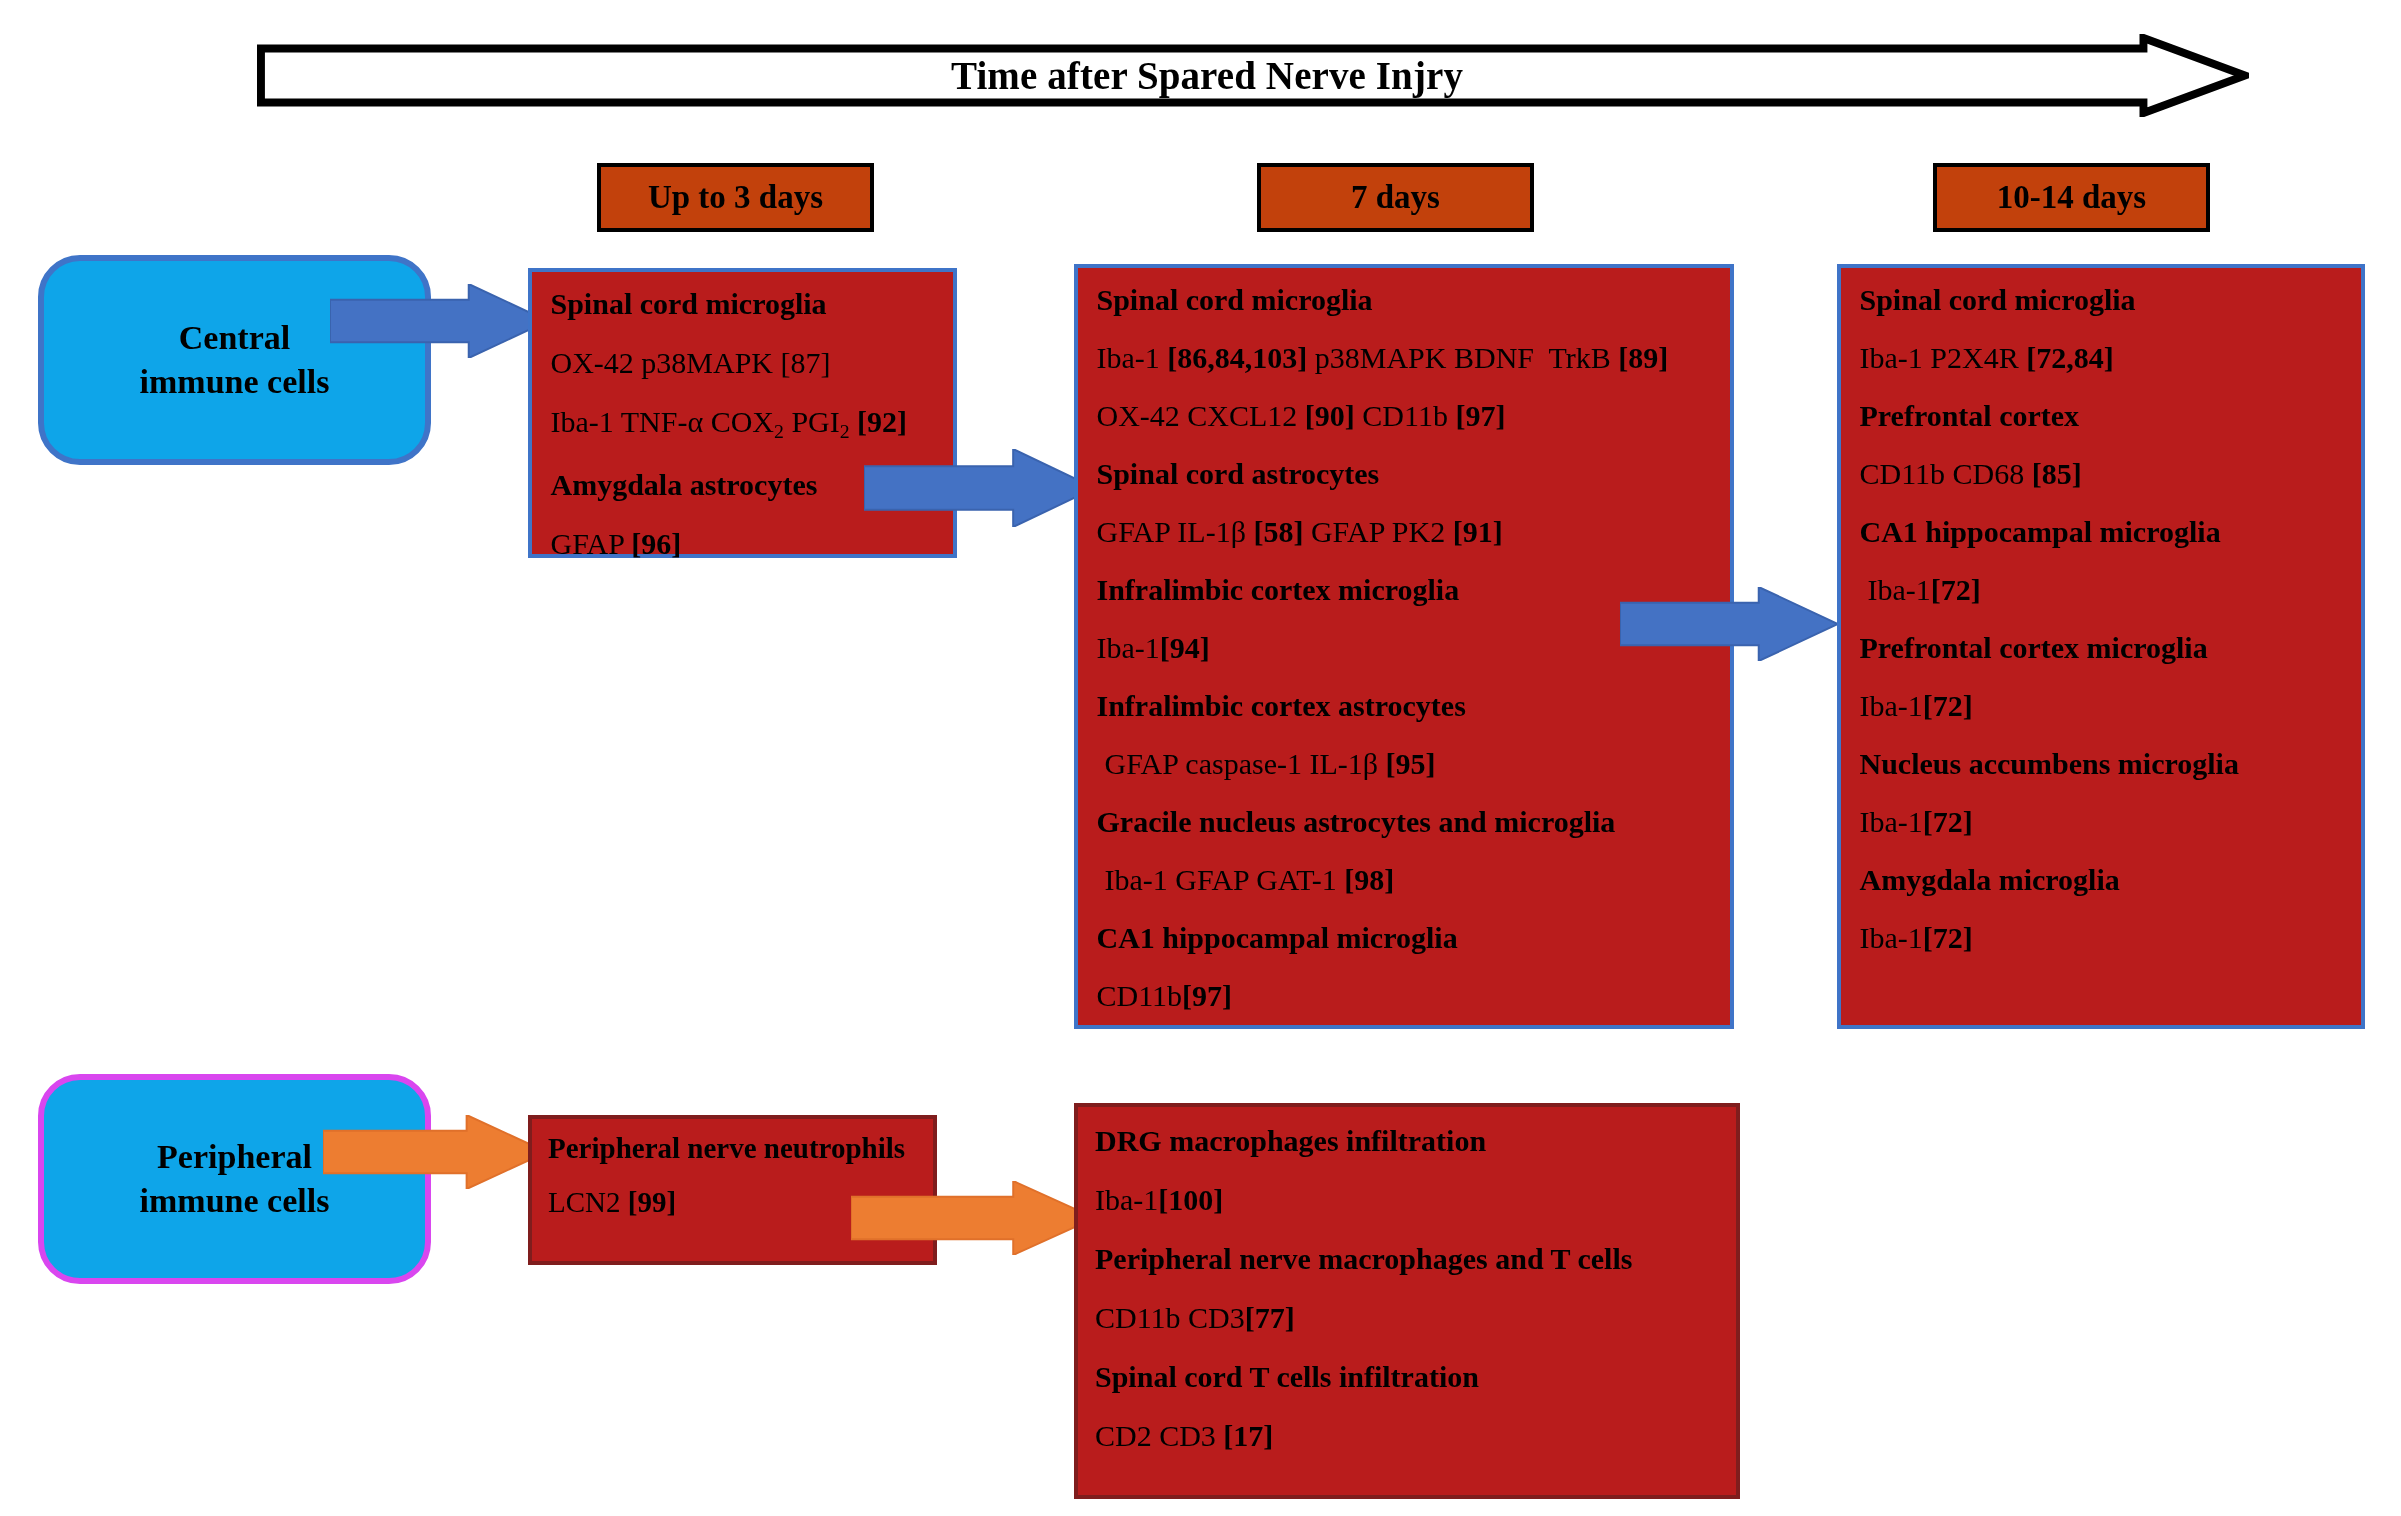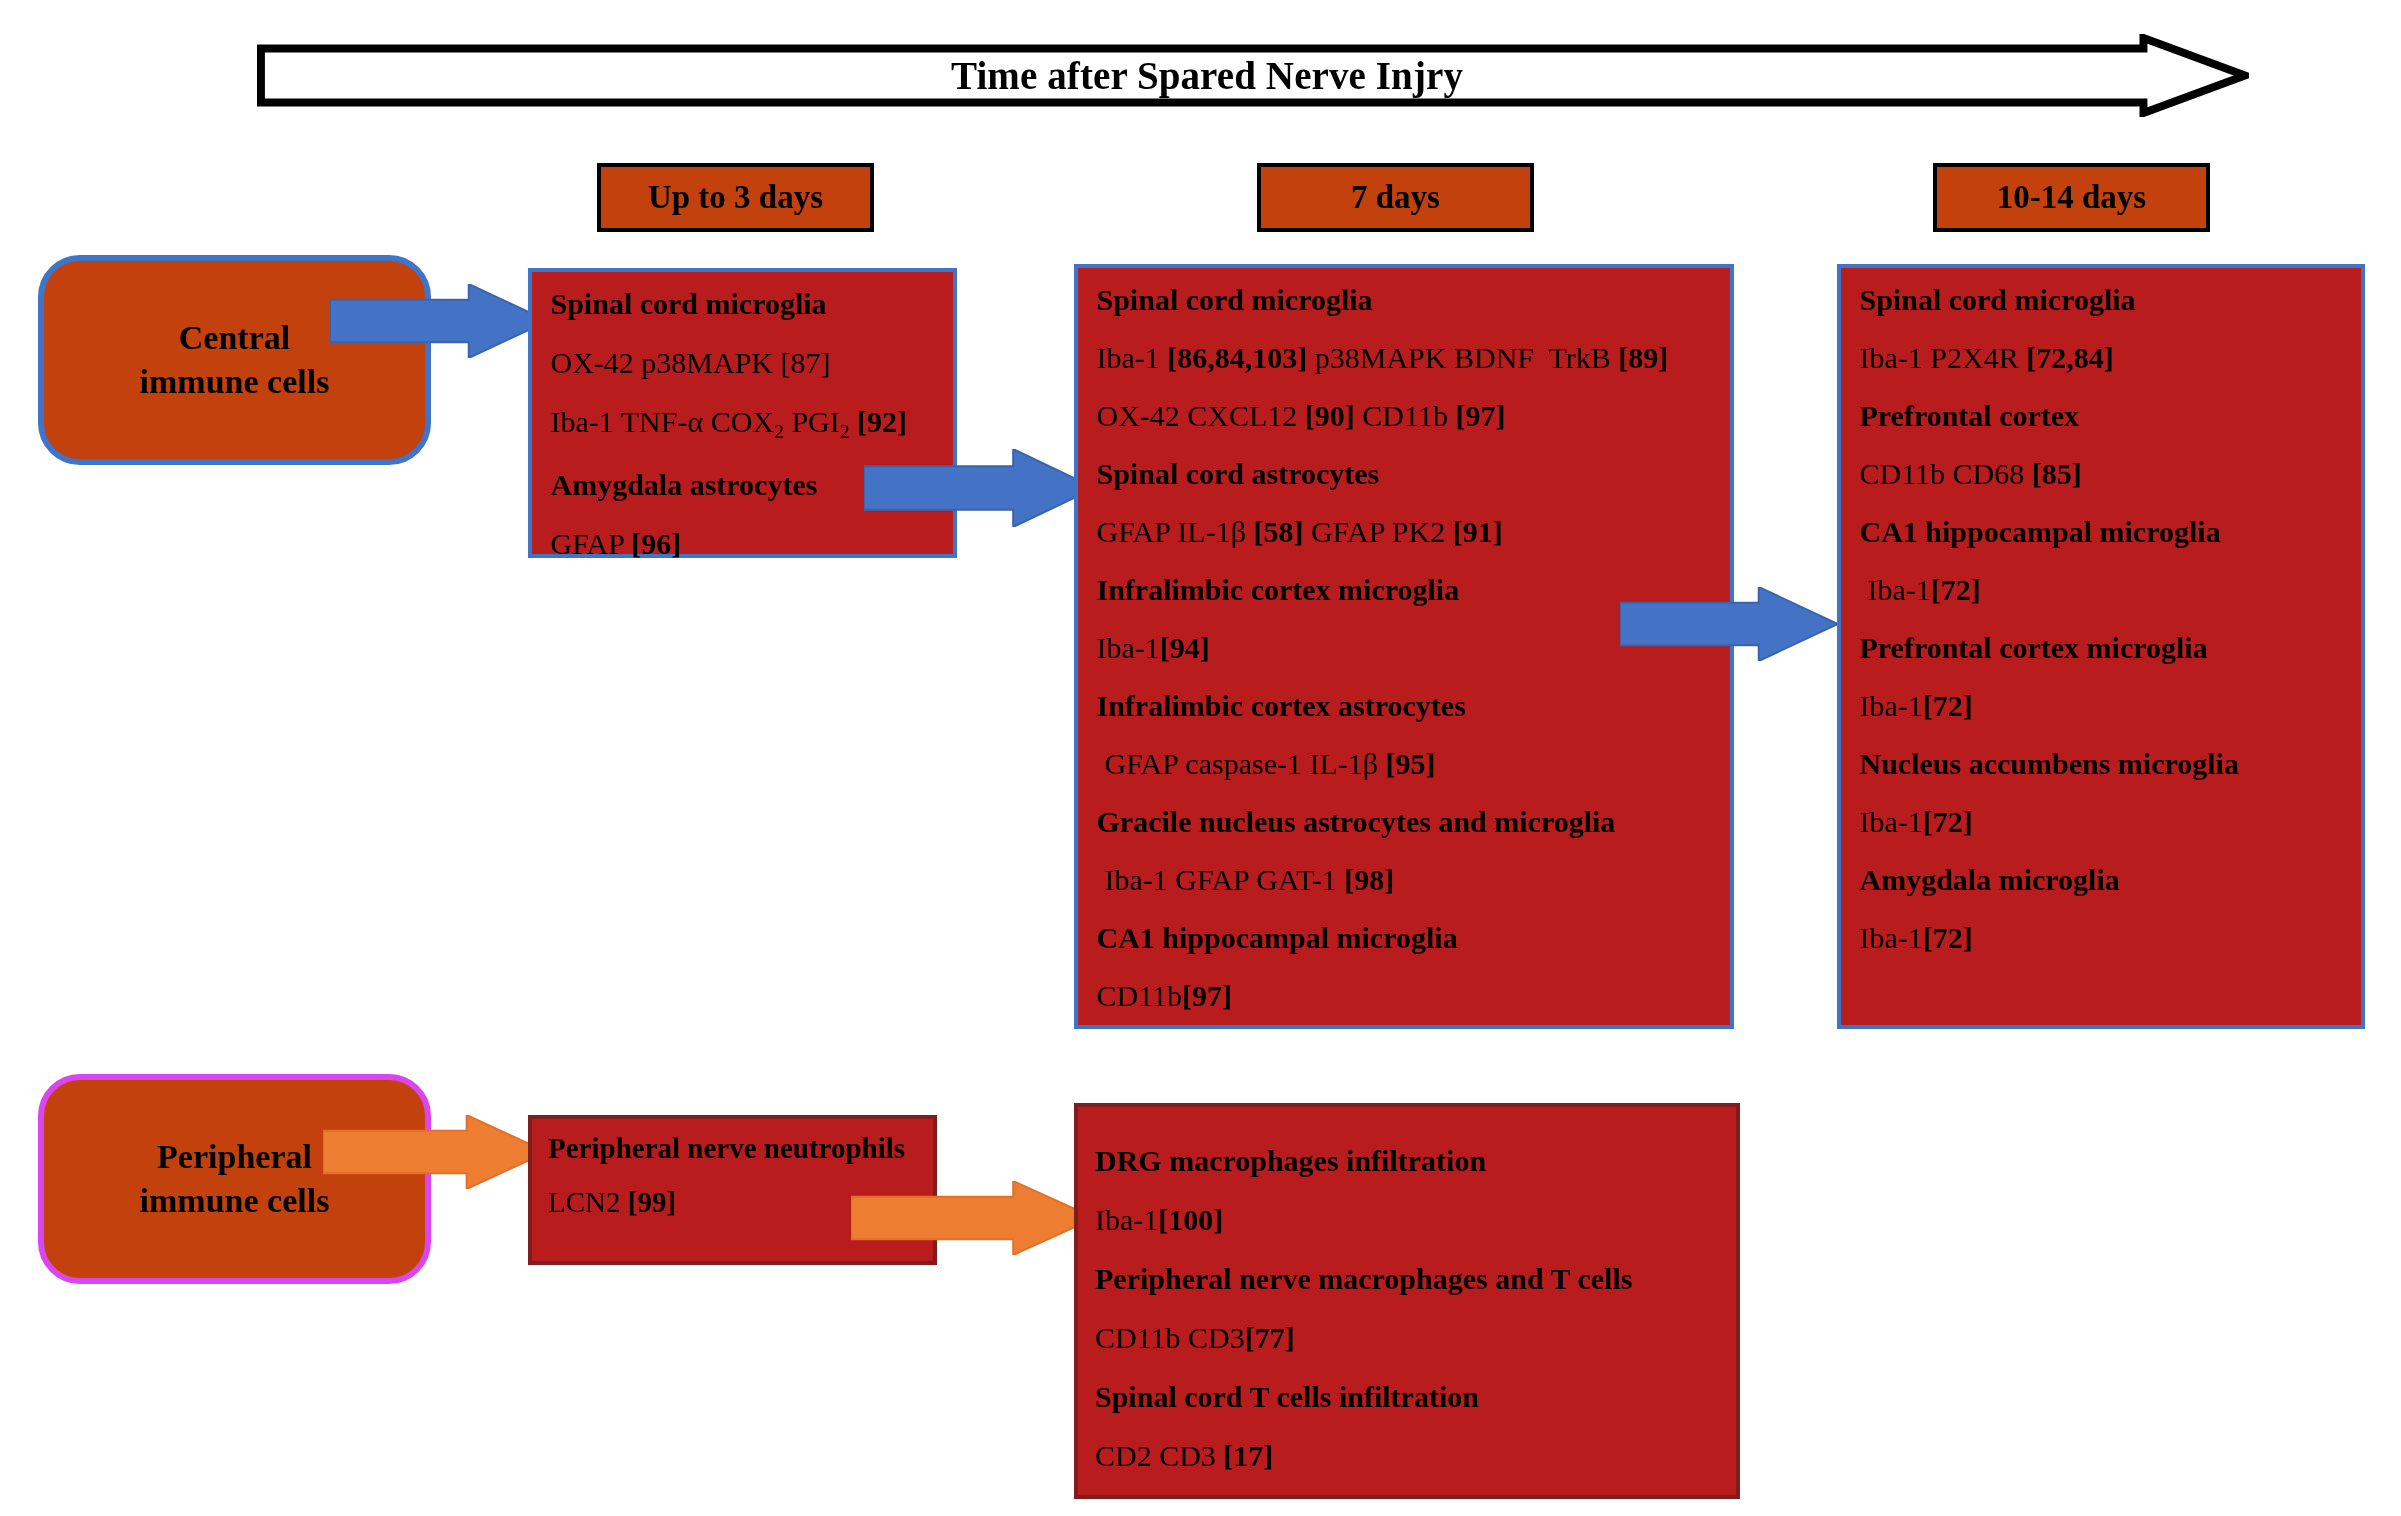--- a/index.html
+++ b/index.html
@@ -29,21 +29,21 @@
     display:flex;align-items:center;justify-content:center;
     font-size:33px;font-weight:bold;white-space:nowrap;
     box-sizing:border-box;
   }
   #stage-label-0{left:597px;top:163px;width:277px;height:69px;}
   #stage-label-1{left:1257px;top:163px;width:277px;height:69px;}
   #stage-label-2{left:1933px;top:163px;width:277px;height:69px;text-align:right;}
 
   
   .capsule{
-    border-radius:42px;background:#c2410c;box-sizing:border-box;
+    border-radius:42px;background:#0ea5e9;box-sizing:border-box;
     display:flex;flex-direction:column;justify-content:center;
     font-size:34px;font-weight:bold;line-height:1.28;text-align:center;
   }
   #capsule-central{
     left:38px;top:255px;width:393px;height:210px;
     border:6px solid #3F74C8;
   }
   #capsule-peripheral{
     left:38px;top:1074px;width:393px;height:210px;
     border:6px solid #d946ef;
@@ -67,21 +67,21 @@
     font-size:30px;line-height:1.0;margin:0 0 30px 0;white-space:nowrap;
   }
   .line:last-child{margin-bottom:0;}
   .line.hdr{font-weight:bold;}
   .line.ind{padding-left:8px;}
   .line sub{font-size:0.66em;vertical-align:-0.28em;}
 
   
   #panel-c2 .line{margin-bottom:28px;}
   #panel-c3 .line{margin-bottom:28px;}
-  #panel-p2 .line{margin-bottom:29px;margin-top:20px;}
+  #panel-p2 .line{margin-bottom:29px;}
   #panel-p1 .line{margin-bottom:25px;font-size:29px;}
   #panel-c1 .line{margin-bottom:29px;}
 
   
   .flow-arrow{pointer-events:none;}
   .flow-arrow svg{display:block;width:100%;height:100%;}
   #arrow-central-1{left:330px;top:284px;width:218px;height:74px;}
   #arrow-central-2{left:864px;top:449px;width:231px;height:78px;}
   #arrow-central-3{left:1620px;top:587px;width:218px;height:74px;}
   #arrow-periph-1{left:323px;top:1115px;width:224px;height:74px;}

